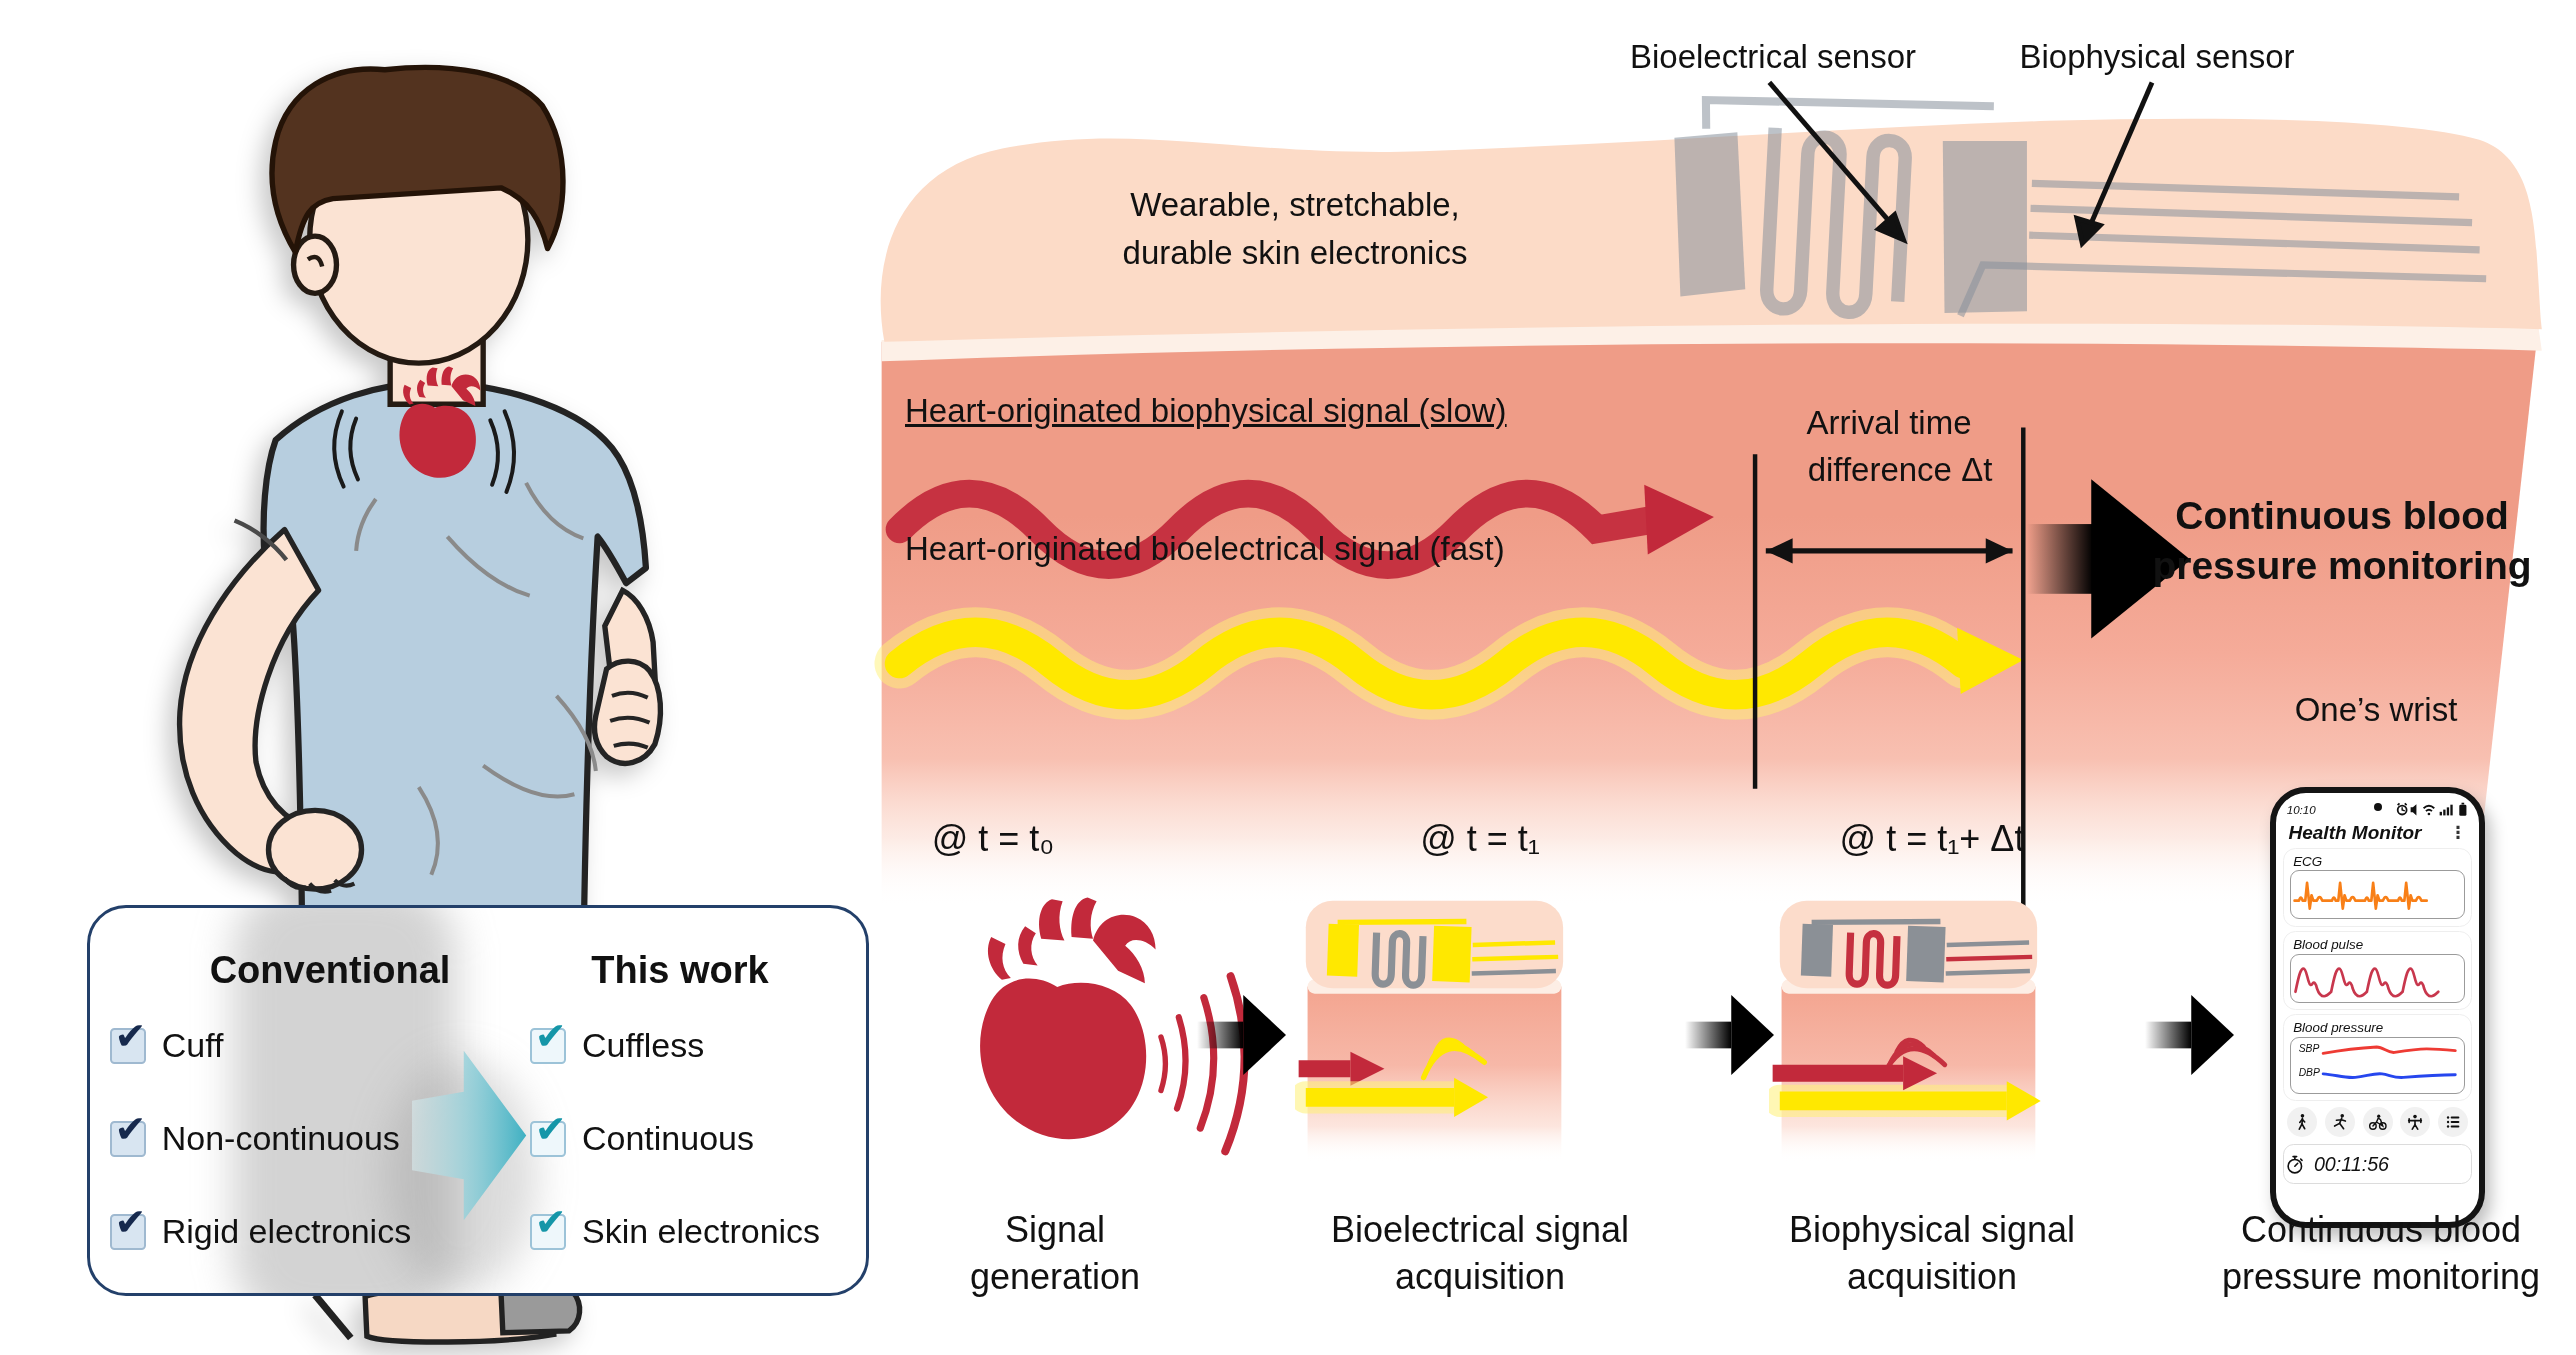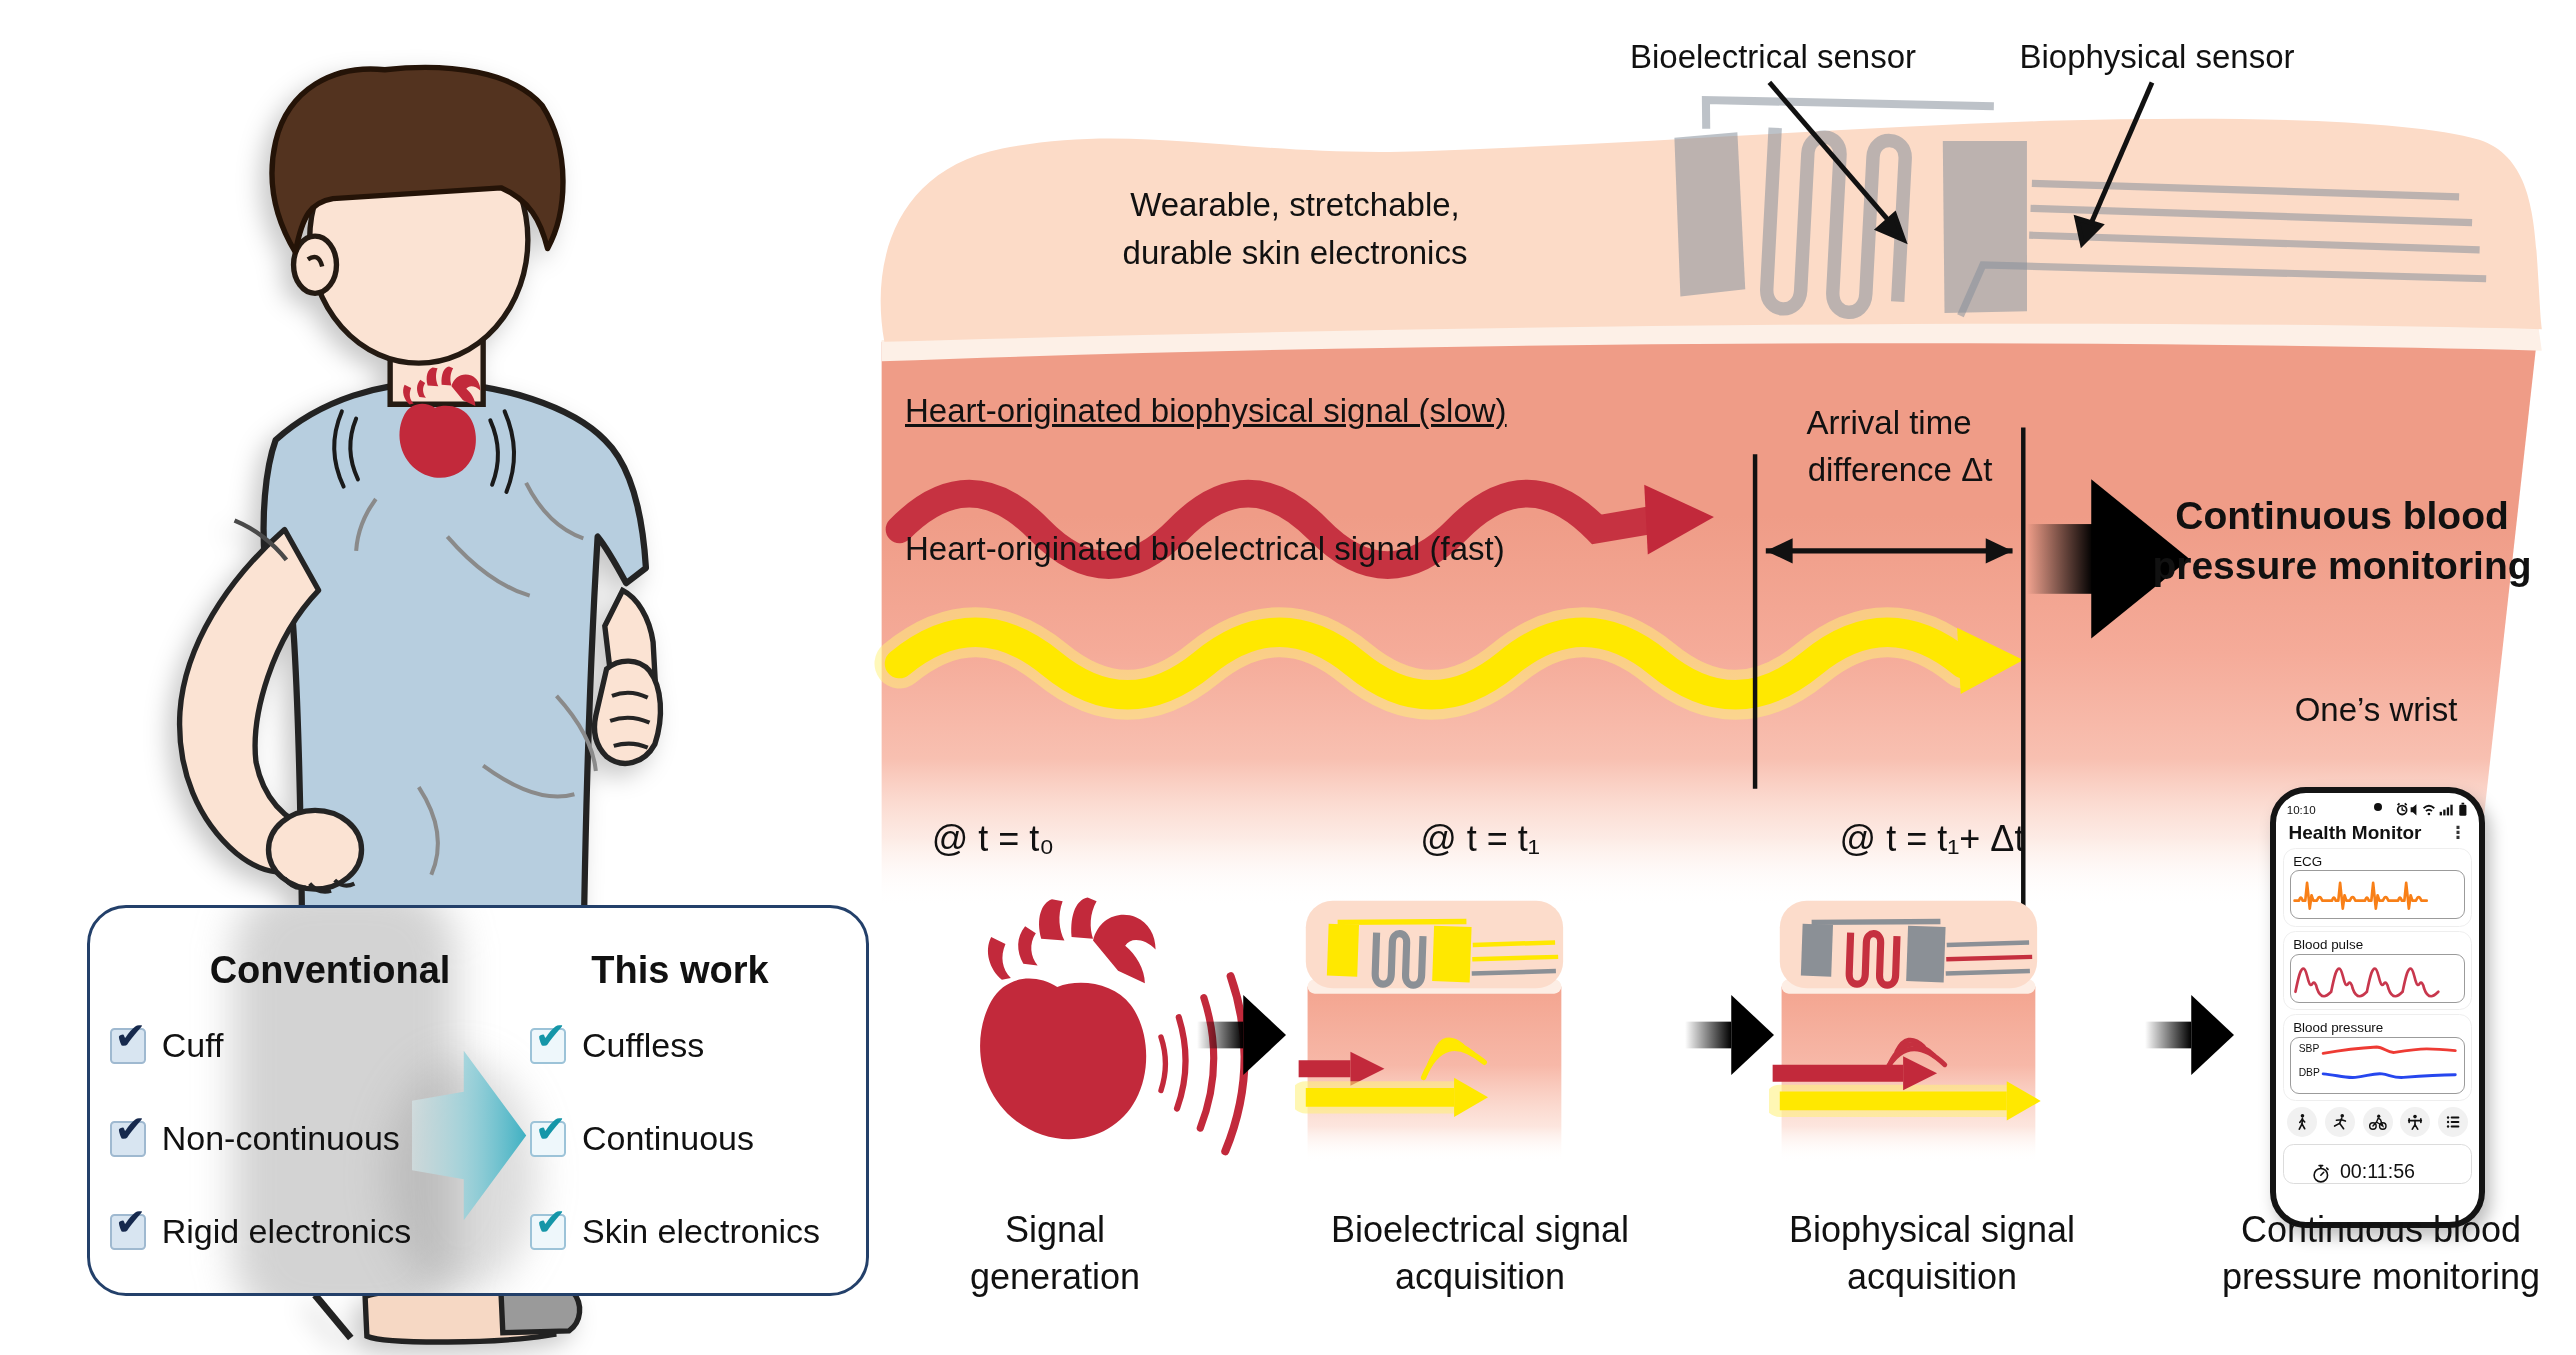--- a/index.html
+++ b/index.html
@@ -19,34 +19,34 @@
   .cmp-row{position:absolute;display:flex;align-items:center;gap:16px;}
   .chk{width:32px;height:32px;border-radius:4.5px;position:relative;flex:0 0 auto;}
   .chk-conv{background:#d8e5f1;border:2.7px solid #9fb9d0;}
   .chk-work{background:#eef7fb;border:2.7px solid #9cc3d8;}
   .chk span{position:absolute;left:2.7px;top:-12.5px;font-size:38px;line-height:38px;}
   .chk-conv span{color:#16294d;}
   .chk-work span{color:#1596a8;}
   .cmp-item{font-size:34px;}
   
   #phone{left:2270px;top:787px;width:215px;height:441px;background:#fff;border:6.3px solid #141414;
-         border-radius:36px;box-sizing:border-box;box-shadow:5.4px 9px 16px rgba(0,0,0,.25);overflow:hidden;}
+         border-radius:36px;box-sizing:border-box;box-shadow:5.4px 9px 16px rgba(0,0,0,.25);overflow:hidden;font-style:italic;}
   .p-status{position:relative;height:21.5px;margin:5.4px 9px 0 10.7px;display:flex;align-items:center;justify-content:space-between;}
   .p-time{font-size:11.6px;}
   .p-cam{position:absolute;left:50%;top:4.5px;width:8px;height:8px;background:#111;border-radius:50%;transform:translateX(-50%);}
   .p-title-row{display:flex;align-items:center;justify-content:space-between;margin:1.8px 12.5px 0 12.5px;}
   .p-title{font-size:19px;font-weight:600;}
   .p-menu{font-size:17px;color:#333;font-weight:bold;}
   .p-card{border:1.8px solid #eee;border-radius:12.5px;margin:4.5px 7.2px;background:#fff;}
   .p-card-label{font-size:13.4px;margin:4.5px 0 1.8px 9px;}
   .p-chart{border:1.8px solid #9b9b9b;border-radius:9px;margin:1.8px 6.3px 6.3px 6.3px;position:relative;overflow:hidden;background:#fff;}
   .bp-tag{position:absolute;left:7.2px;font-size:10.3px;color:#111;}
   .p-acts{display:flex;justify-content:space-between;margin:6.3px 10.7px 0 10.7px;}
   .p-act{width:30px;height:30px;border-radius:50%;background:#f1f1f1;display:flex;align-items:center;justify-content:center;}
-  .p-timer{border:1.8px solid #dcdcdc;border-radius:10.7px;margin:7.2px 7.2px 0 7.2px;height:38px;display:flex;align-items:flex-end;gap:9px;padding-left:27px;}
+  .p-timer{border:1.8px solid #dcdcdc;border-radius:10.7px;margin:7.2px 7.2px 0 7.2px;height:38px;display:flex;align-items:center;gap:9px;padding-left:1px;}
   .p-timer-val{font-size:19.7px;}
 </style>
 </head>
 <body>
 
 <div id="stage">
 
   <svg class="abs" style="left:0;top:0;filter:drop-shadow(-9px 10.7px 12.5px rgba(0,0,0,.22));" width="698" height="1355" viewBox="0 0 780 1515">
 
     <path d="M408,1450 C430,1438 596,1436 616,1450 L619,1492 C560,1503 432,1503 410,1494 Z" fill="#f6d8c4" stroke="#222" stroke-width="6"></path>

